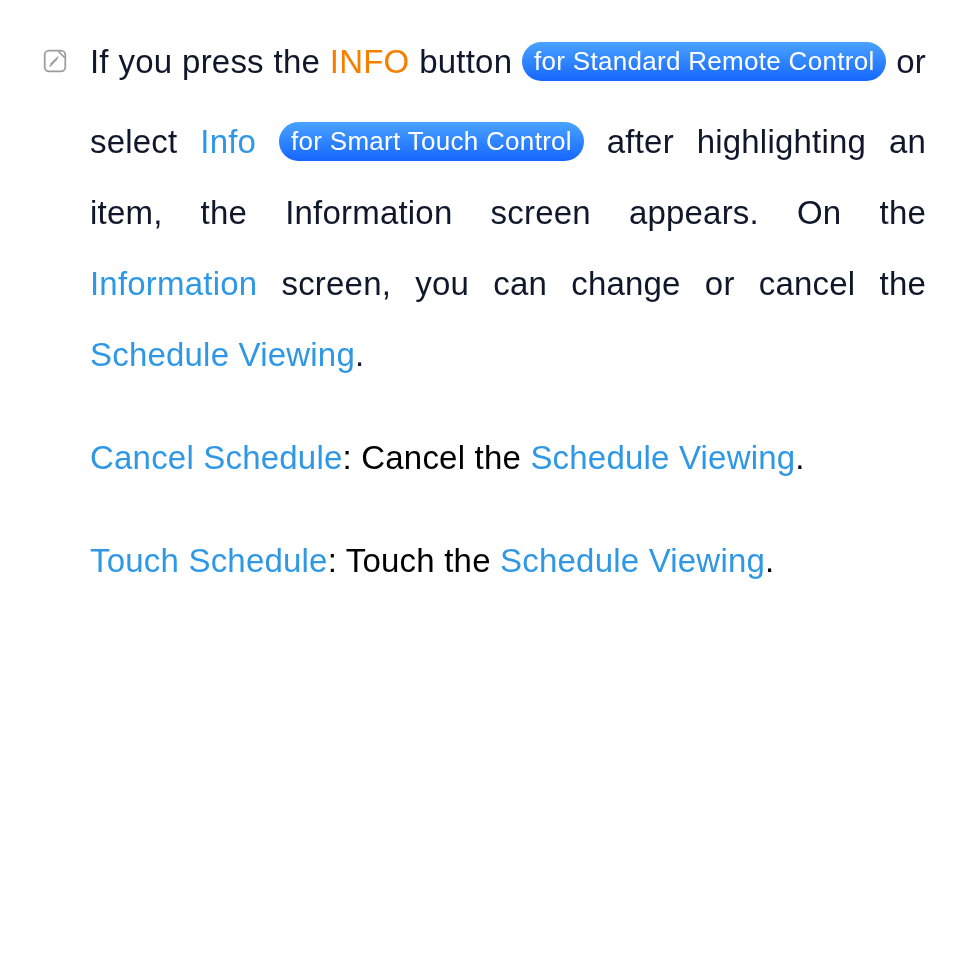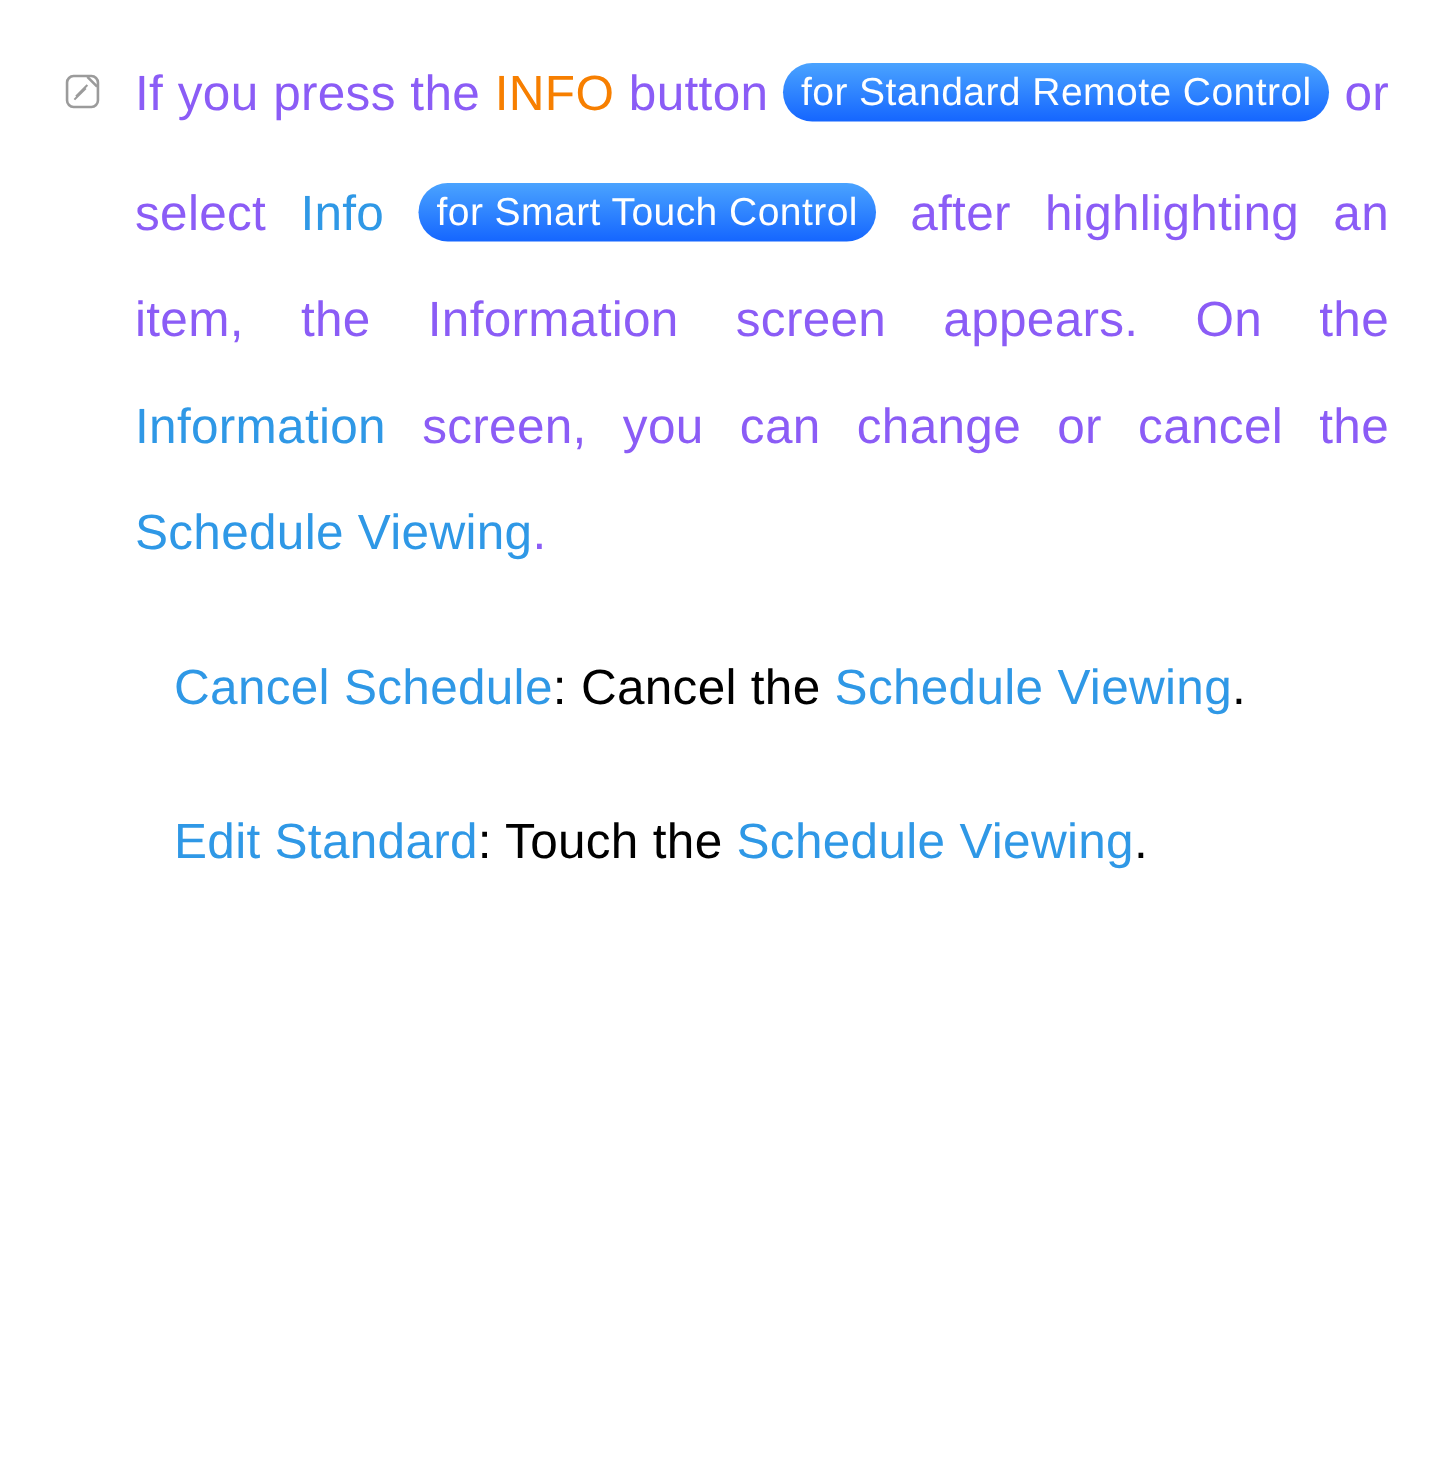--- a/index.html
+++ b/index.html
@@ -24,40 +24,39 @@
     top: 10px;
     width: 26px;
     height: 26px;
     color: #9b9b9b;
   }
   .note-block {
     position: relative;
     color: #777777;
     text-align: justify;
   }
-  .gray { color: #8b5cf6; }
+  .gray { color: #0f172a; }
   .orange { color: #f77f00; }
   .blue-link { color: #2f98e6; }
   .pill {
     display: inline-block;
     background: linear-gradient(180deg, #4aa3ff 0%, #1566ff 100%);
     color: #ffffff;
     font-size: 26px;
     line-height: 1;
     padding: 6px 12px 7px;
     border-radius: 20px;
     vertical-align: 3px;
     letter-spacing: 0.3px;
     white-space: nowrap;
     margin-top: 24px;
   }
   .para {
     margin-top: 32px;
     color: #000000;
-    margin-left: 26px;
   }
   .black { color: #000000; }
 </style>
 </head>
 <body>
 
 <div class="page">
 
   <div class="note-block">
     <span class="note-icon">
@@ -68,16 +67,16 @@
       </svg>
     </span>
     <span class="gray">If you press the </span><span class="orange">INFO</span><span class="gray"> button </span><span class="pill">for Standard Remote Control</span><span class="gray"> or select </span><span class="blue-link">Info</span><span class="gray"> </span><span class="pill">for Smart Touch Control</span><span class="gray"> after highlighting an item, the Information screen appears. On the </span><span class="blue-link">Information</span><span class="gray"> screen, you can change or cancel the </span><span class="blue-link">Schedule Viewing</span><span class="gray">.</span>
   </div>
 
   <div class="para">
     <span class="blue-link">Cancel Schedule</span><span class="black">: </span><span class="black">Cancel the </span><span class="blue-link">Schedule Viewing</span><span class="black">.</span>
   </div>
 
   <div class="para">
-    <span class="blue-link">Edit Standard</span><span class="black">: </span><span class="black">Touch the </span><span class="blue-link">Schedule Viewing</span><span class="black">.</span>
+    <span class="blue-link">Touch Schedule</span><span class="black">: </span><span class="black">Touch the </span><span class="blue-link">Schedule Viewing</span><span class="black">.</span>
   </div>
 
 </div>
 
 </body></html>

